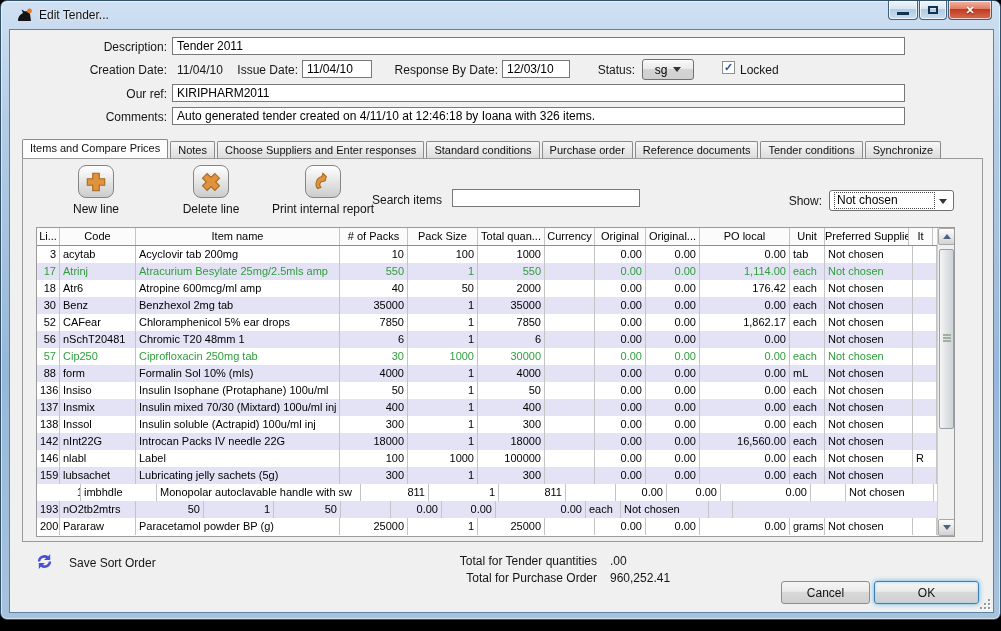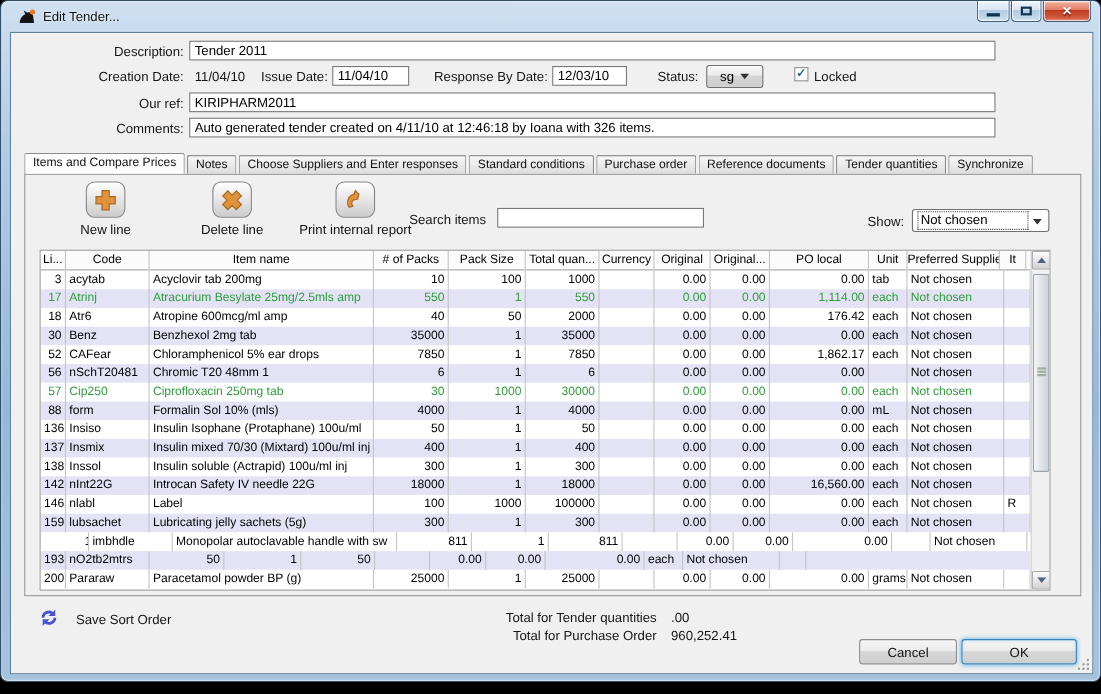--- a/index.html
+++ b/index.html
@@ -143,21 +143,21 @@
     <div class="lbl" style="left:0;top:80px;width:157px">Comments:</div>
     <input class="tbox" style="left: 162px; top: 77px; width: 733px; height: 18px;" value="Auto generated tender created on 4/11/10 at 12:46:18 by Ioana with 326 items.">
 
     <div class="tabstrip" id="tabbar">
         <div class="tab selected">Items and Compare Prices</div>
         <div class="tab">Notes</div>
         <div class="tab">Choose Suppliers and Enter responses</div>
         <div class="tab">Standard conditions</div>
         <div class="tab">Purchase order</div>
         <div class="tab">Reference documents</div>
-        <div class="tab">Tender quantities</div>
+        <div class="tab">Tender conditions</div>
         <div class="tab">Synchronize</div>
       </div>
     <div class="panel"></div>
 
     <div class="iconbtn" style="left:68px;top:135px">
       <svg viewBox="0 0 22 22">
           <path d="M8 3h6v5h5v6h-5v5H8v-5H3V8h5z" fill="#e0923d" stroke="#a86a20" stroke-width="1"></path>
         </svg>
     </div>
     <div class="iconlbl" style="left:36px;top:172px;width:100px">New line</div>
@@ -366,21 +366,21 @@
               <div class="td a-r" style="width: 51px;">0.00</div>
               <div class="td a-r" style="width: 54px;">0.00</div>
               <div class="td a-r" style="width: 90px;">0.00</div>
               <div class="td a-l" style="width: 35px;">each</div>
               <div class="td a-l" style="width: 88px;">Not chosen</div>
               <div class="td a-l" style="width: 24px;"></div>
             </div>
             <div class="tr alt">
               <div class="td a-r" style="width: 23px;">142</div>
               <div class="td a-l" style="width: 76px;">nInt22G</div>
-              <div class="td a-l" style="width: 204px;">Introcan Safety IV needle 22G</div>
+              <div class="td a-l" style="width: 204px;">Introcan Packs IV needle 22G</div>
               <div class="td a-r" style="width: 68px;">18000</div>
               <div class="td a-r" style="width: 70px;">1</div>
               <div class="td a-r" style="width: 67px;">18000</div>
               <div class="td a-l" style="width: 50px;"></div>
               <div class="td a-r" style="width: 51px;">0.00</div>
               <div class="td a-r" style="width: 54px;">0.00</div>
               <div class="td a-r" style="width: 90px;">16,560.00</div>
               <div class="td a-l" style="width: 35px;">each</div>
               <div class="td a-l" style="width: 88px;">Not chosen</div>
               <div class="td a-l" style="width: 24px;"></div>

